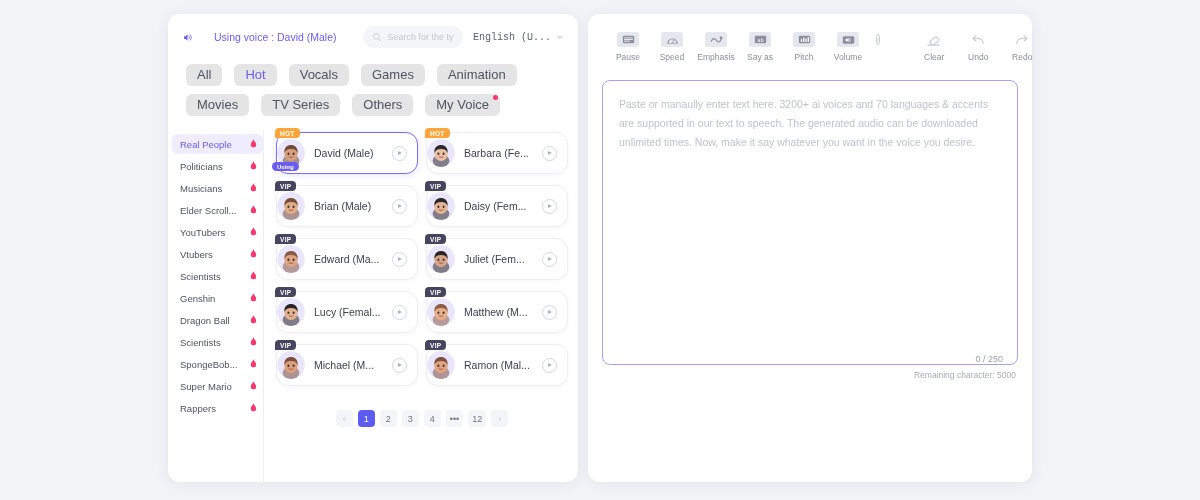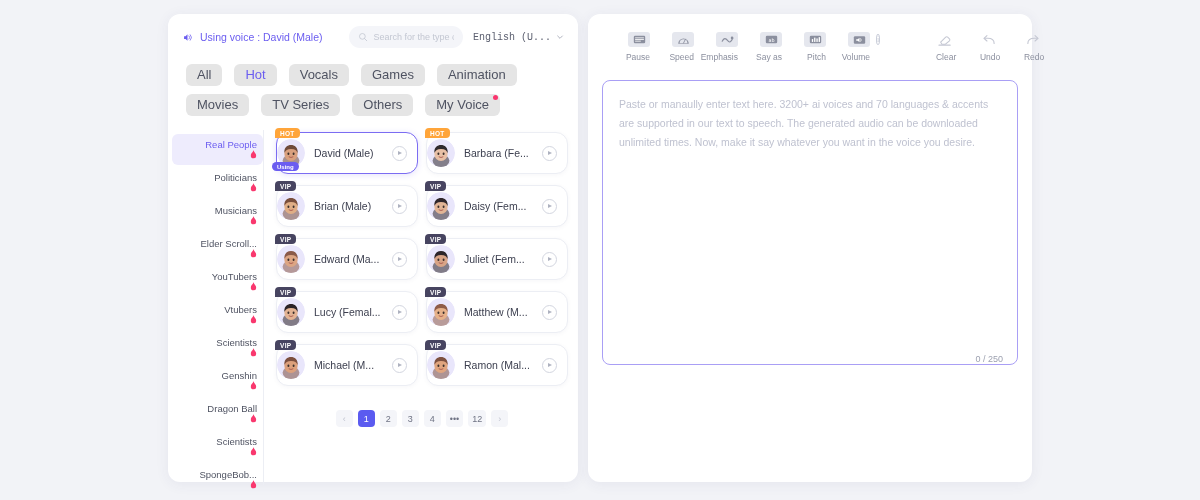--- a/index.html
+++ b/index.html
@@ -20,21 +20,21 @@
   }
   #left-panel  { left: 168px; top: 14px; width: 410px; height: 468px; }
   #right-panel { left: 588px; top: 14px; width: 444px; height: 468px; }
 
   
   .lp-top {
     height: 46px; display: flex; align-items: center;
     padding: 0 14px; gap: 10px;
   }
   .using-voice {
-    display: flex; align-items: center; gap: 7px;
+    display: flex; align-items: center; gap: 21px;
     color: #6b5df0; font-size: 10.5px; white-space: nowrap;
   }
   .ico { display: inline-flex; align-items: center; justify-content: center; }
   .search-box {
     flex: 1; height: 22px; background: #f4f5f9; border-radius: 11px;
     display: flex; align-items: center; gap: 6px; padding: 0 9px;
     max-width: 158px; margin-left: 16px;
   }
   .search-box input {
     border: none; background: transparent; outline: none;
@@ -61,23 +61,23 @@
     width: 5px; height: 5px; border-radius: 50%; background: #f9356e;
   }
 
   
   .lp-body { display: flex; margin-top: 14px; height: 355px; }
   .cat-list {
     width: 96px; border-right: 1px solid #eceef4; padding-top: 4px;
     display: flex; flex-direction: column; gap: 2px; padding-left: 4px;
   }
   .cat {
-    display: flex; align-items: flex-end; justify-content: space-between;
+    display: flex; align-items: flex-start; justify-content: space-between;
     font-size: 9.5px; color: #4f5362; padding: 4.5px 6px 4.5px 8px;
-    border-radius: 6px; cursor: pointer; white-space: nowrap; flex-direction: column;
+    border-radius: 6px; cursor: pointer; white-space: nowrap;
   }
   .cat.active { background: #eeecfd; color: #6b5df0; }
   .flame { width: 7px; height: 9px; flex: none; }
 
   .cards-area { flex: 1; padding: 2px 10px 0 12px; }
   .cards {
     display: grid; grid-template-columns: 1fr 1fr; gap: 11px 8px;
   }
   .vcard {
     position: relative; height: 42px; background: #fff;
@@ -120,21 +120,21 @@
     min-width: 17px; height: 17px; border-radius: 4px; background: #f4f5f9;
     font-size: 9px; color: #6f7384; display: flex; align-items: center;
     justify-content: center; cursor: pointer; padding: 0 4px;
   }
   .pg.active { background: #5b5bf0; color: #fff; }
   .pg.arrow { color: #c0c4d0; }
 
   
   .rp-top { display: flex; align-items: flex-start; padding: 18px 16px 0 18px; gap: 0; }
   .tool {
-    width: 44px; display: flex; flex-direction: column; align-items: flex-end;
+    width: 44px; display: flex; flex-direction: column; align-items: center;
     gap: 5px; cursor: pointer;
   }
   .tool-ic {
     width: 22px; height: 15px; border-radius: 3px; background: #e5e7ee;
     display: flex; align-items: center; justify-content: center;
   }
   .tool-lb { font-size: 8.5px; color: #8b8f9e; }
   .info-ic {
     width: 11px; height: 11px; border-radius: 50%; border: 1px solid #c8ccd8;
     color: #c8ccd8; font-size: 8px; display: flex; align-items: center;
@@ -590,15 +590,16 @@
             <span class="tool-lb">Redo</span>
           </div>
         </div>
     </div>
 
     <div class="ta-wrap">
       <textarea class="ta" placeholder="Paste or manaully enter text here. 3200+ ai voices and 70 languages &amp; accents are supported in our text to speech. The generated audio can be downloaded unlimited times. Now, make it say whatever you want in the voice you desire." style=""></textarea>
       <div class="counter">0 / 250</div>
     </div>
 
+    <div class="remaining">Remaining character: 5000</div>
 
   </div>
 </div>
 
 </body></html>

